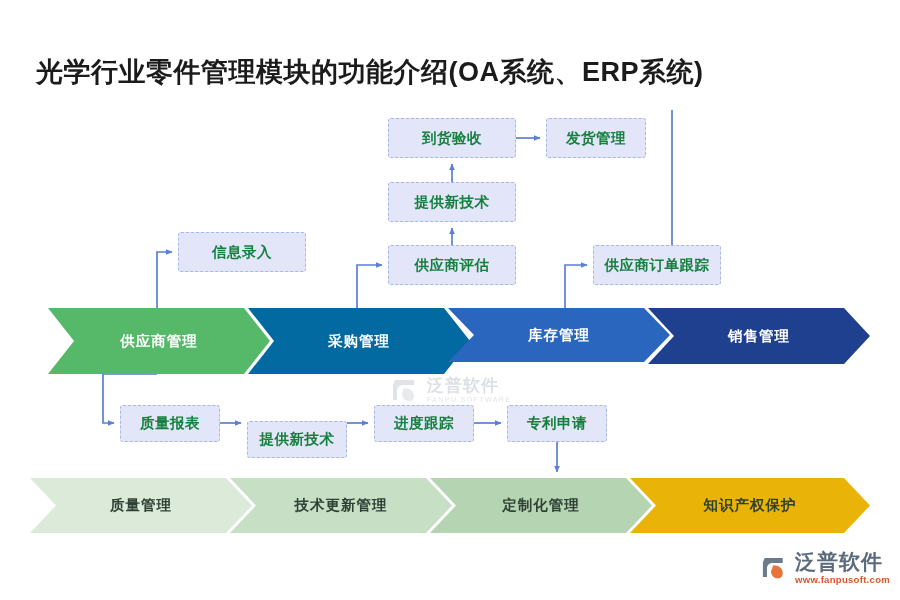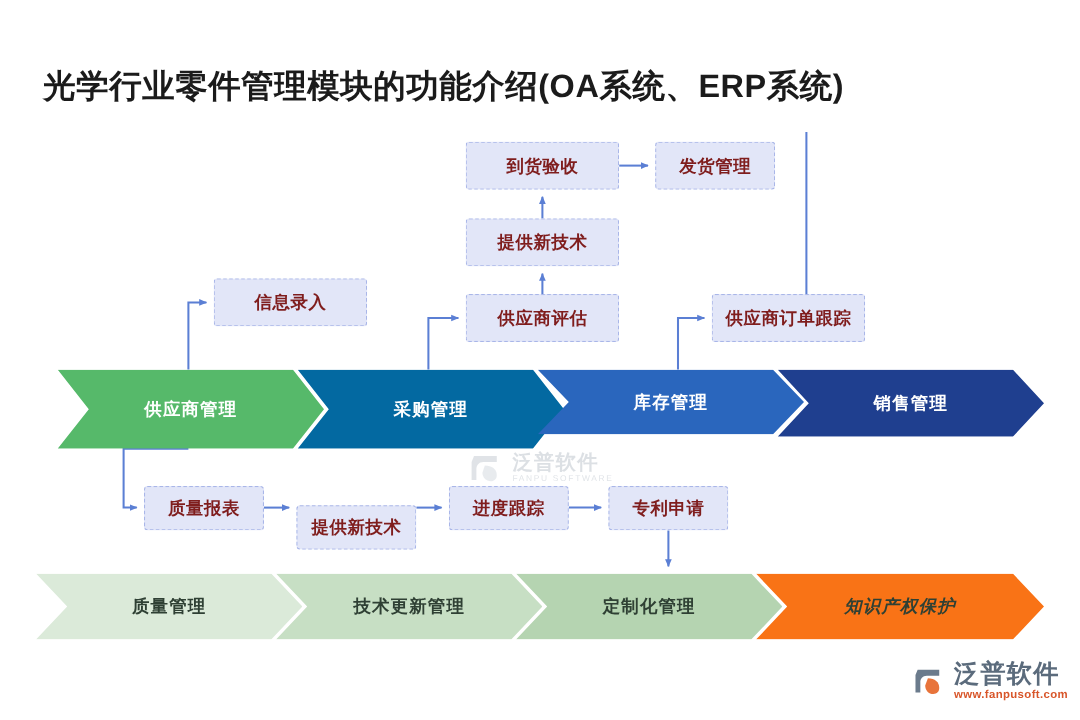--- a/index.html
+++ b/index.html
@@ -18,21 +18,21 @@
   }
 
   
   #wires{position:absolute;left:0;top:0;width:900px;height:600px;pointer-events:none;}
 
   
   .nbox{
     position:absolute;box-sizing:border-box;
     background:#e2e6f8;border:1px dashed #a9b6e8;border-radius:3px;
     display:flex;align-items:center;justify-content:center;
-    color:#7f1d1d;font-size:14.5px;font-weight:bold;
+    color:#15803d;font-size:14.5px;font-weight:bold;
     letter-spacing:0.5px;white-space:nowrap;
   }
 
   
   .chev{
     position:absolute;box-sizing:border-box;
     display:flex;align-items:center;justify-content:center;
     font-size:14.5px;font-weight:bold;letter-spacing:1px;white-space:nowrap;
   }
   .chev.first{
@@ -162,21 +162,21 @@
   <div class="rowBot">
     <div class="chev first" style="left:30px;top:478px;width:222px;height:55px;background:#dbead9;">
       <span>质量管理</span>
       </div>
     <div class="chev mid" style="left:230px;top:478px;width:222px;height:55px;background:#c7dfc4;">
       <span>技术更新管理</span>
       </div>
     <div class="chev mid" style="left:430px;top:478px;width:222px;height:55px;background:#b5d4b1;">
       <span>定制化管理</span>
       </div>
-    <div class="chev last" style="left:630px;top:478px;width:240px;height:55px;background:#f97316;font-style:italic;">
+    <div class="chev last" style="left:630px;top:478px;width:240px;height:55px;background:#eab308;">
       <span>知识产权保护</span>
       </div>
   </div>
 
   <div id="wm">
     <svg width="30" height="26" viewBox="0 0 30 26">
       <path d="M3,3 L22,3 L22,8 L11,8 C7,8 5,11 5,14 L5,23 L1,23 L1,8 Z" fill="#9aa5b2"></path>
       <path d="M12,11 C18,11 22,14 22,19 C22,22 20,24 17,24 C13,24 10,21 10,17 Z" fill="#b6bfc9"></path>
     </svg>
     <span class="wmTxt">

